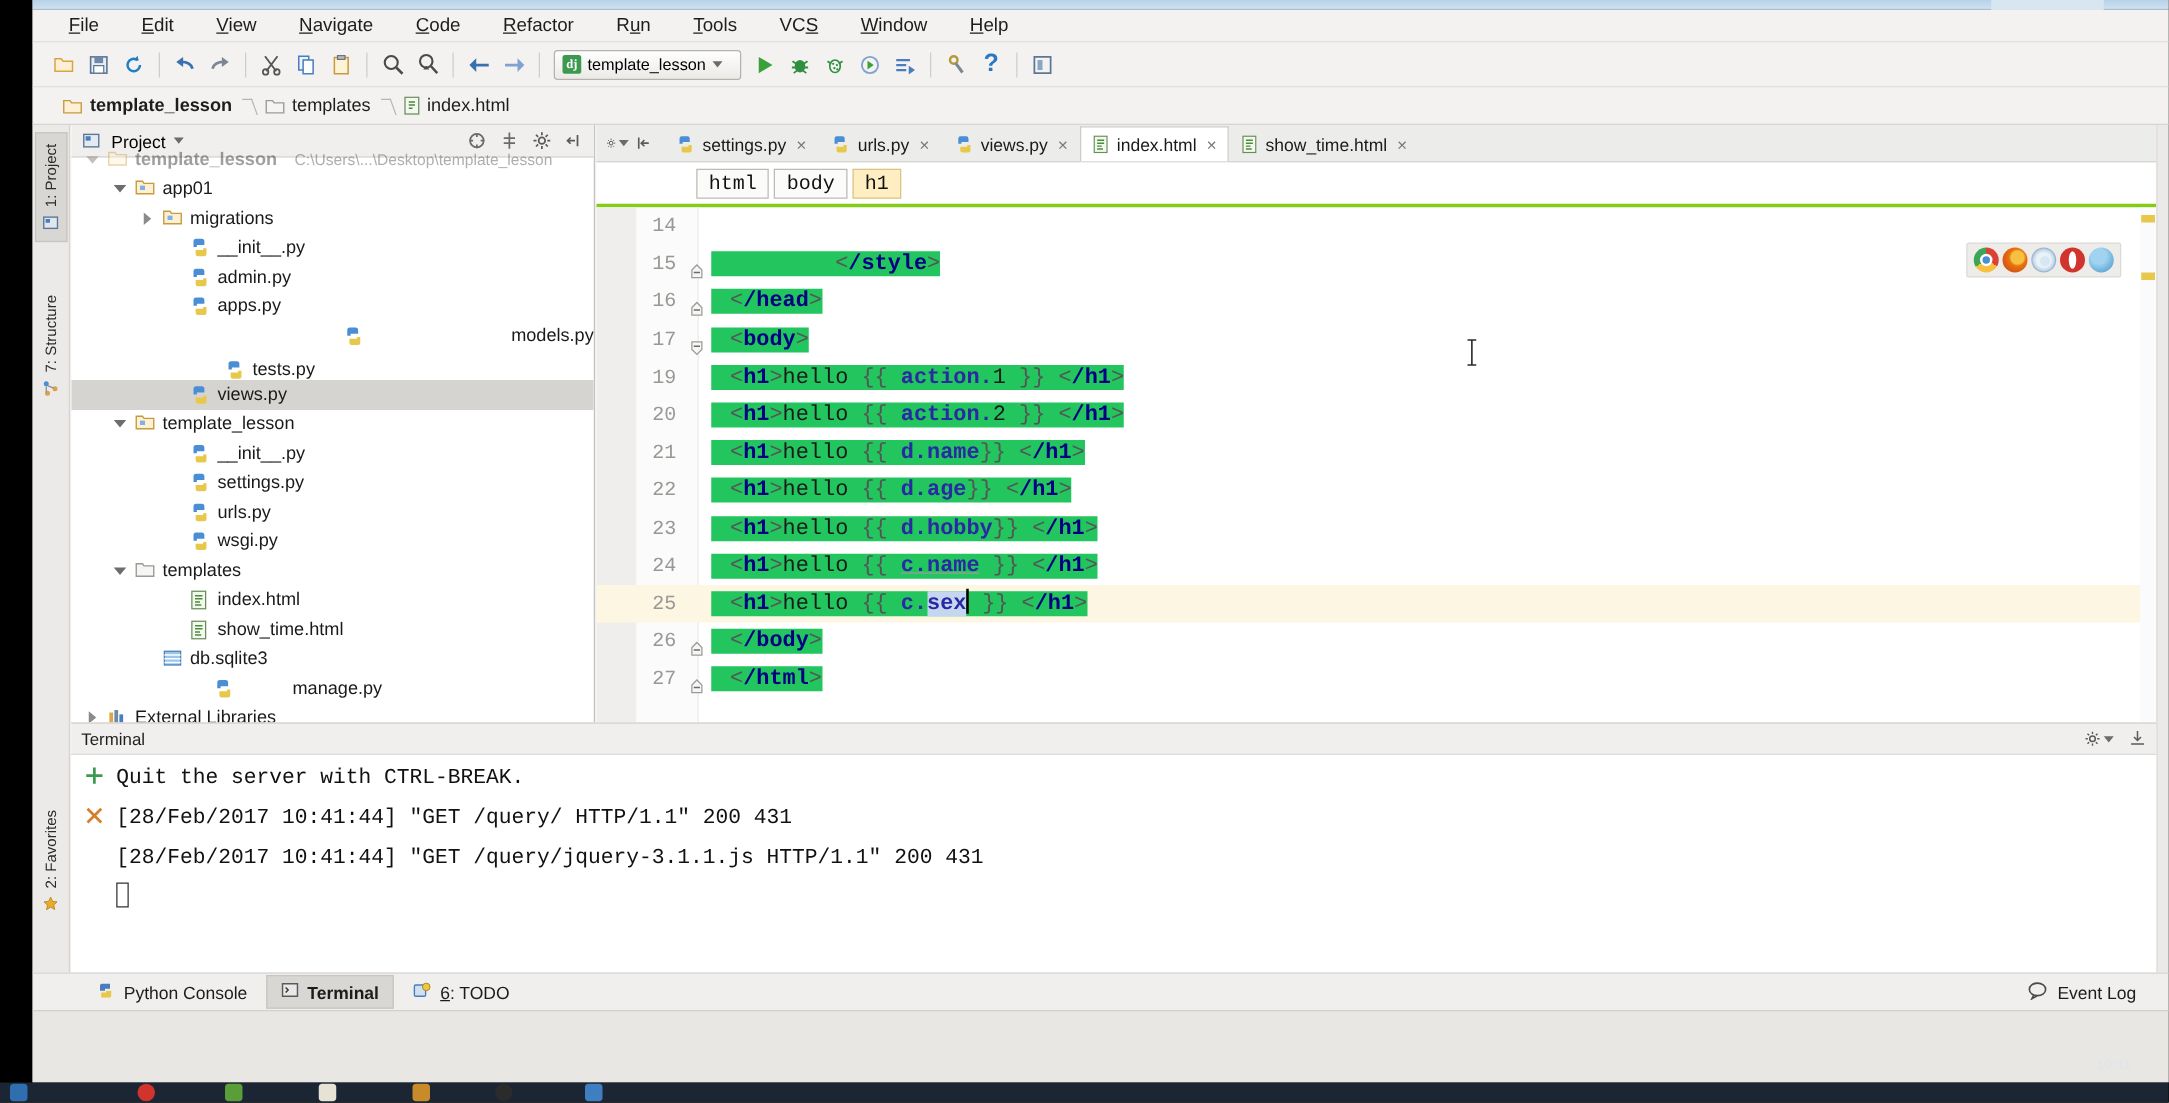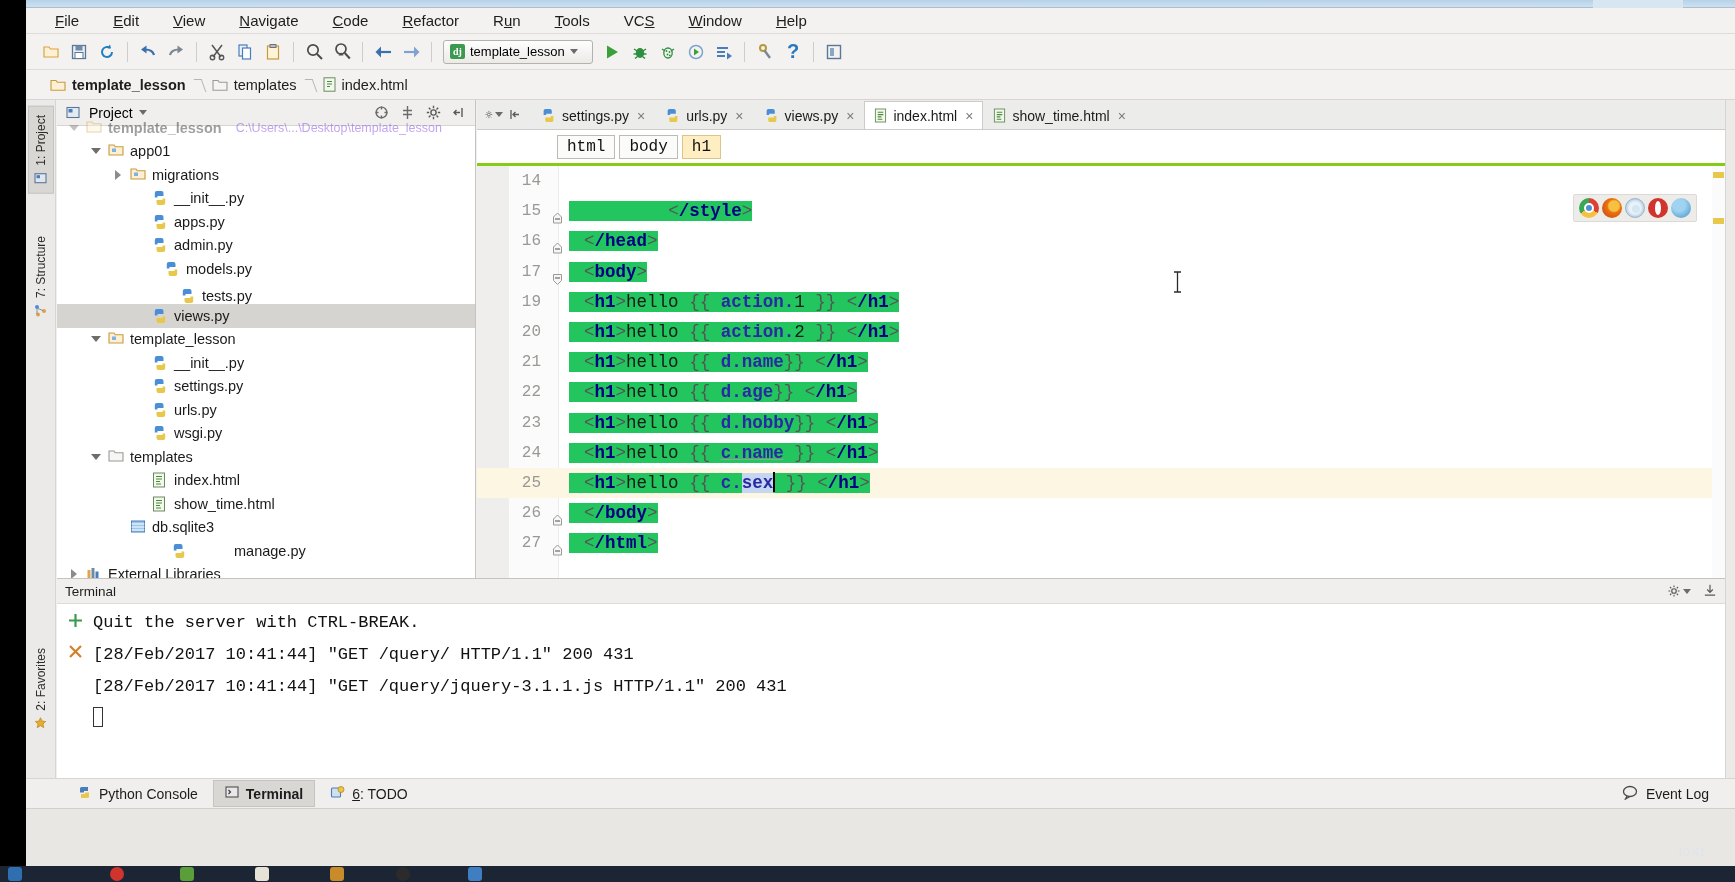--- a/index.html
+++ b/index.html
@@ -698,21 +698,21 @@
             </svg>
         </span>
       </div>
       <div class="tree" id="tree" style="margin-top: -12px;">
           <div class="trow" style="padding-left: 10px; opacity: 0.42; font-weight: bold;">
             <span class="twist open"></span>
             <span class="ficon"><svg width="16" height="14" viewBox="0 0 16 14">
                 <path d="M1 2h5l1.2 1.7H15v8.3H1z" fill="#fdf0d5" stroke="#c79a3c" stroke-width="1.1"></path>
               </svg></span>
             <span>template_lesson</span>
-            <span style="color: #6d28d9; font-size: 12.5px; font-weight: normal; margin-left: 8px;">C:\Users\...\Desktop\template_lesson</span>
+            <span style="color: #404040; font-size: 12.5px; font-weight: normal; margin-left: 8px;">C:\Users\...\Desktop\template_lesson</span>
           </div>
           <div class="trow" style="padding-left: 32px;">
             <span class="twist open"></span>
             <span class="ficon"><svg width="16" height="14" viewBox="0 0 16 14">
                 <path d="M1 2h5l1.2 1.7H15v8.3H1z" fill="#fdf0d5" stroke="#c79a3c" stroke-width="1.1"></path>
                 <rect x="4" y="5.5" width="4" height="3.5" fill="#7fb2e0"></rect>
               </svg></span>
             <span>app01</span>
           </div>
           <div class="trow" style="padding-left: 54px;">
@@ -730,31 +730,31 @@
                 <path d="M11.5 15h-5a2 2 0 0 1-2-2v-3h6V8.5h2.7V13a2 2 0 0 1-2 2z" fill="#e8c84a"></path>
               </svg></span>
             <span>__init__.py</span>
           </div>
           <div class="trow" style="padding-left: 76px;">
             <span class="twist"></span>
             <span class="ficon"><svg width="16" height="16" viewBox="0 0 16 16">
                 <path d="M4.5 1h5a2 2 0 0 1 2 2v3h-6v1.5H2.8V3a2 2 0 0 1 2-2z" fill="#4a8fd6"></path>
                 <path d="M11.5 15h-5a2 2 0 0 1-2-2v-3h6V8.5h2.7V13a2 2 0 0 1-2 2z" fill="#e8c84a"></path>
               </svg></span>
-            <span>apps.py</span>
+            <span>admin.py</span>
           </div>
           <div class="trow" style="padding-left: 76px;">
             <span class="twist"></span>
             <span class="ficon"><svg width="16" height="16" viewBox="0 0 16 16">
                 <path d="M4.5 1h5a2 2 0 0 1 2 2v3h-6v1.5H2.8V3a2 2 0 0 1 2-2z" fill="#4a8fd6"></path>
                 <path d="M11.5 15h-5a2 2 0 0 1-2-2v-3h6V8.5h2.7V13a2 2 0 0 1-2 2z" fill="#e8c84a"></path>
               </svg></span>
-            <span>admin.py</span>
-          </div>
-          <div class="trow" style="padding-left: 88px;">
+            <span>apps.py</span>
+          </div>
+          <div class="trow" style="padding-left: 88px; justify-content: space-between;">
             <span class="twist"></span>
             <span class="ficon"><svg width="16" height="16" viewBox="0 0 16 16">
                 <path d="M4.5 1h5a2 2 0 0 1 2 2v3h-6v1.5H2.8V3a2 2 0 0 1 2-2z" fill="#4a8fd6"></path>
                 <path d="M11.5 15h-5a2 2 0 0 1-2-2v-3h6V8.5h2.7V13a2 2 0 0 1-2 2z" fill="#e8c84a"></path>
               </svg></span>
             <span>models.py</span>
           </div>
           <div class="trow" style="padding-left: 104px; align-items: flex-end;">
             <span class="twist"></span>
             <span class="ficon"><svg width="16" height="16" viewBox="0 0 16 16">

